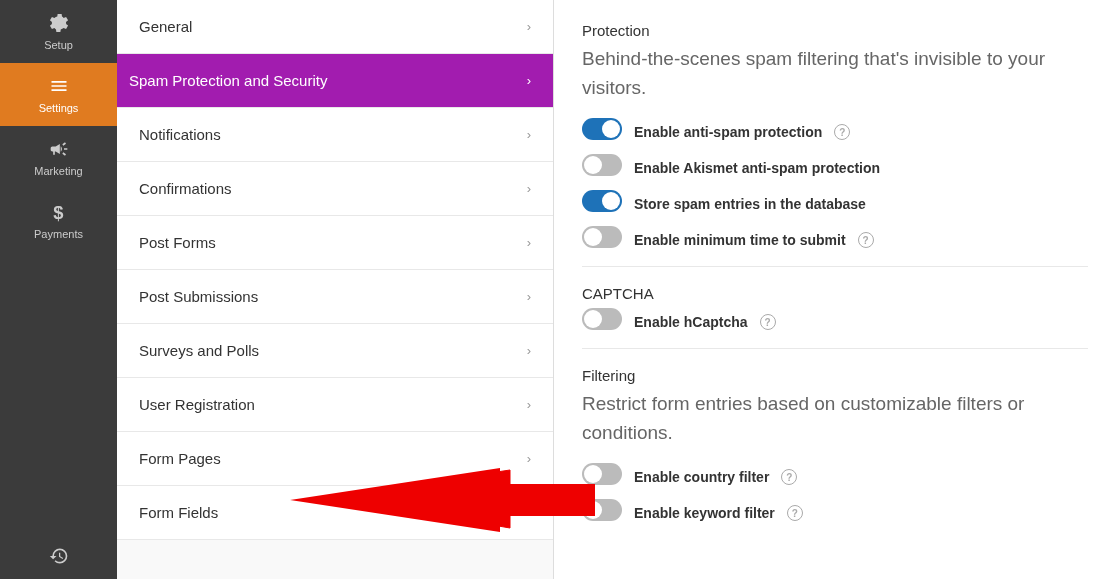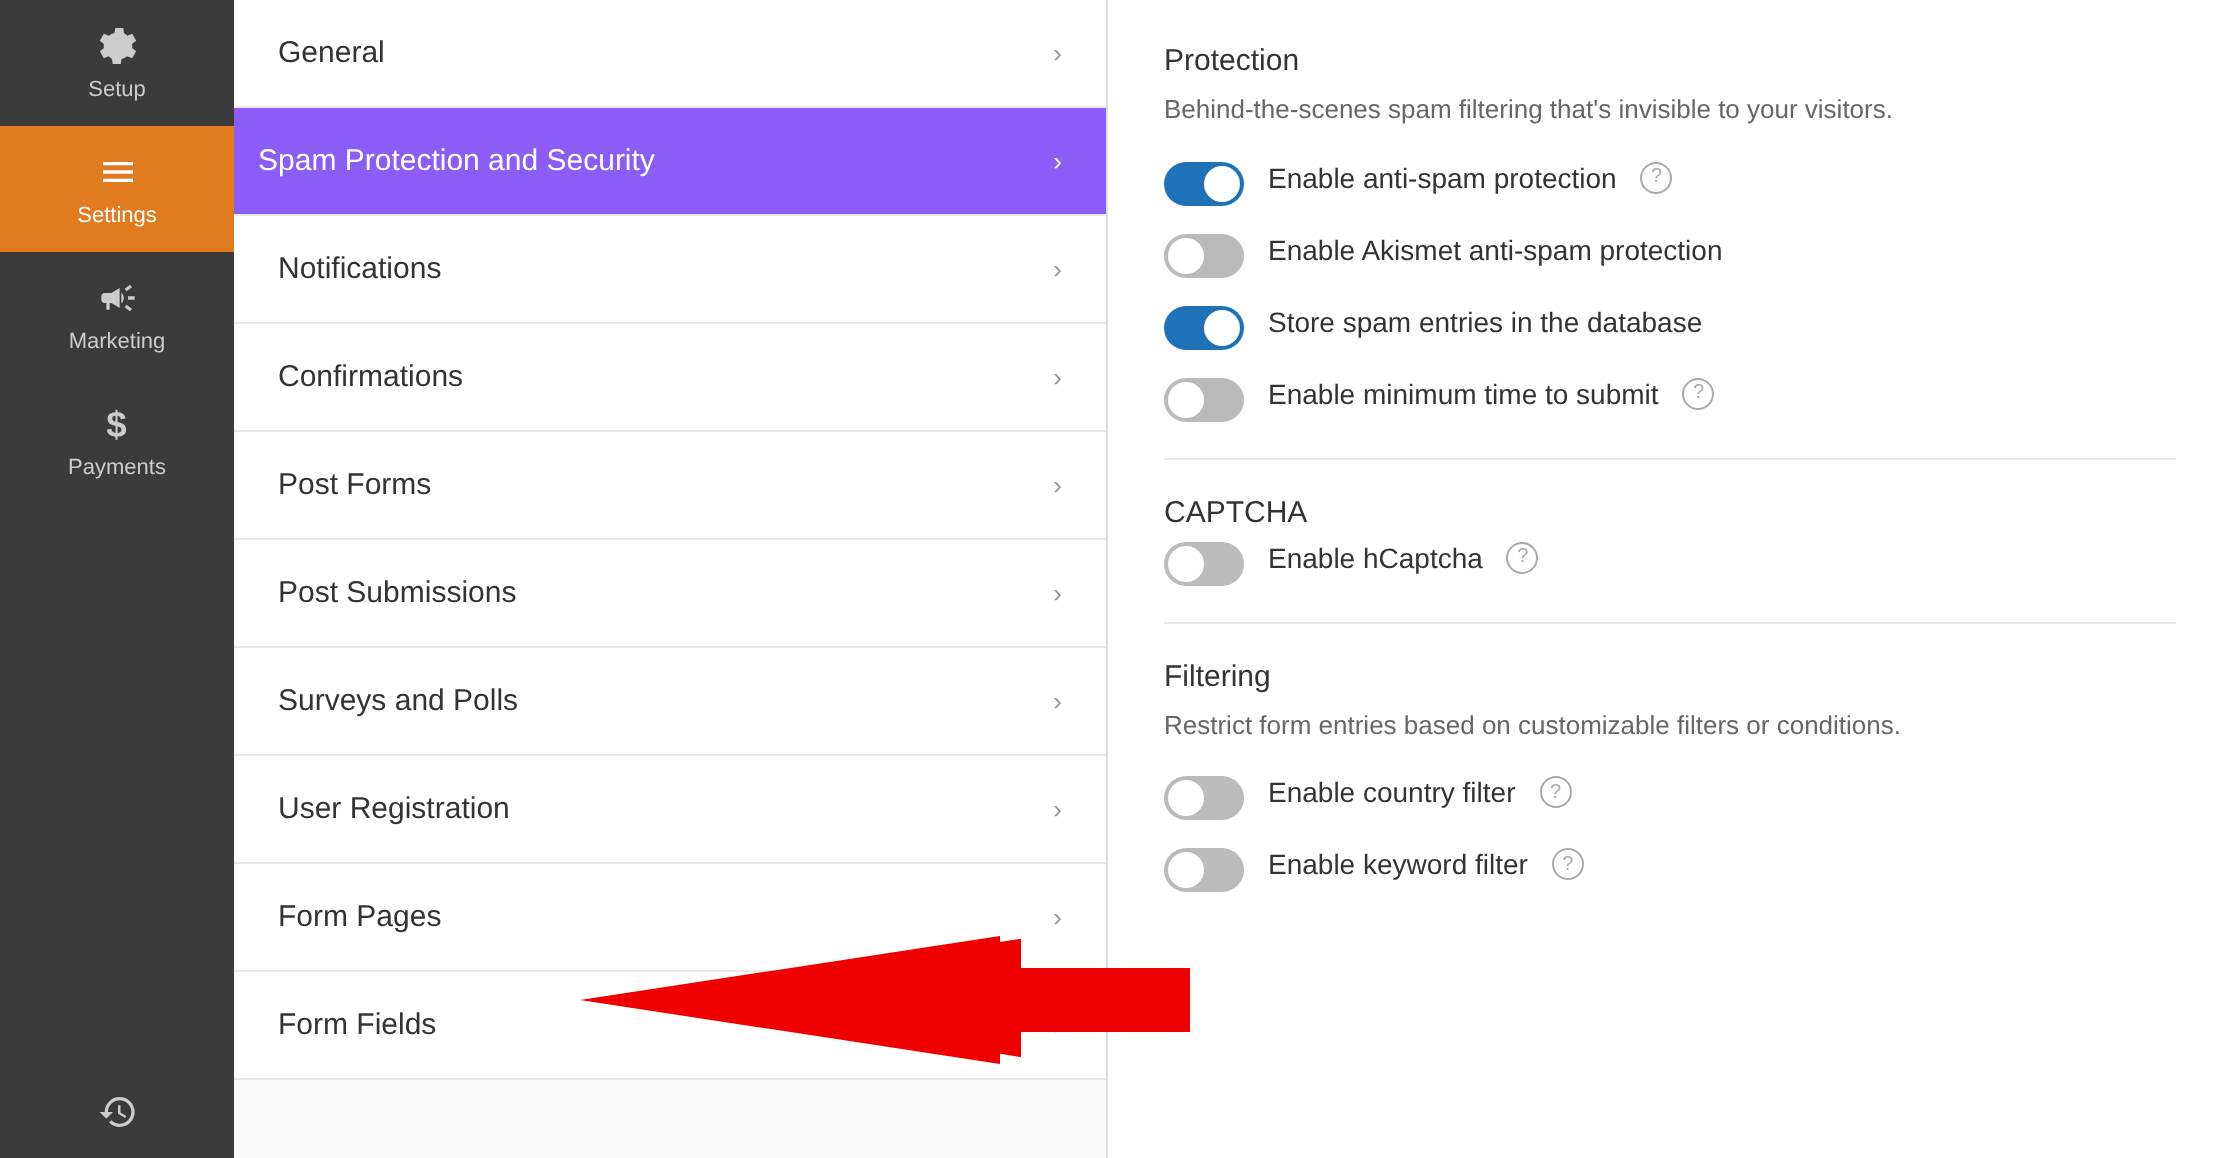--- a/index.html
+++ b/index.html
@@ -51,21 +51,21 @@
       justify-content: space-between;
       padding: 18px 22px;
       border-bottom: 1px solid #e8e8e8;
       cursor: pointer;
       font-size: 15px;
       color: #333;
       background: #fff;
       gap: 36px;
     }
     .nav-item.active {
-      background: #8b5cf6;
+      background: #a21caf;
       color: #fff;
       padding-left: 12px;
     }
     .nav-item .chevron {
       font-size: 13px;
       color: #999;
     }
     .nav-item.active .chevron {
       color: #fff;
     }
@@ -77,35 +77,36 @@
       padding: 22px 28px;
       overflow-y: auto;
     }
     .section-title {
       font-size: 15px;
       font-weight: 400;
       color: #333;
       margin-bottom: 6px;
     }
     .section-desc {
-      font-size: 13px;
+      font-size: 19px;
       color: #666;
       margin-bottom: 16px;
       line-height: 1.5;
     }
     .divider {
       border: none;
       border-top: 1px solid #e8e8e8;
       margin: 18px 0;
     }
     .toggle-row {
       display: flex;
-      align-items: flex-start;
+      align-items: flex-end;
       gap: 12px;
       margin-bottom: 14px;
+      font-weight: bold;
     }
     .toggle-label {
       font-size: 14px;
       color: #333;
     }
     .toggle {
       width: 40px;
       height: 22px;
       border-radius: 11px;
       position: relative;

